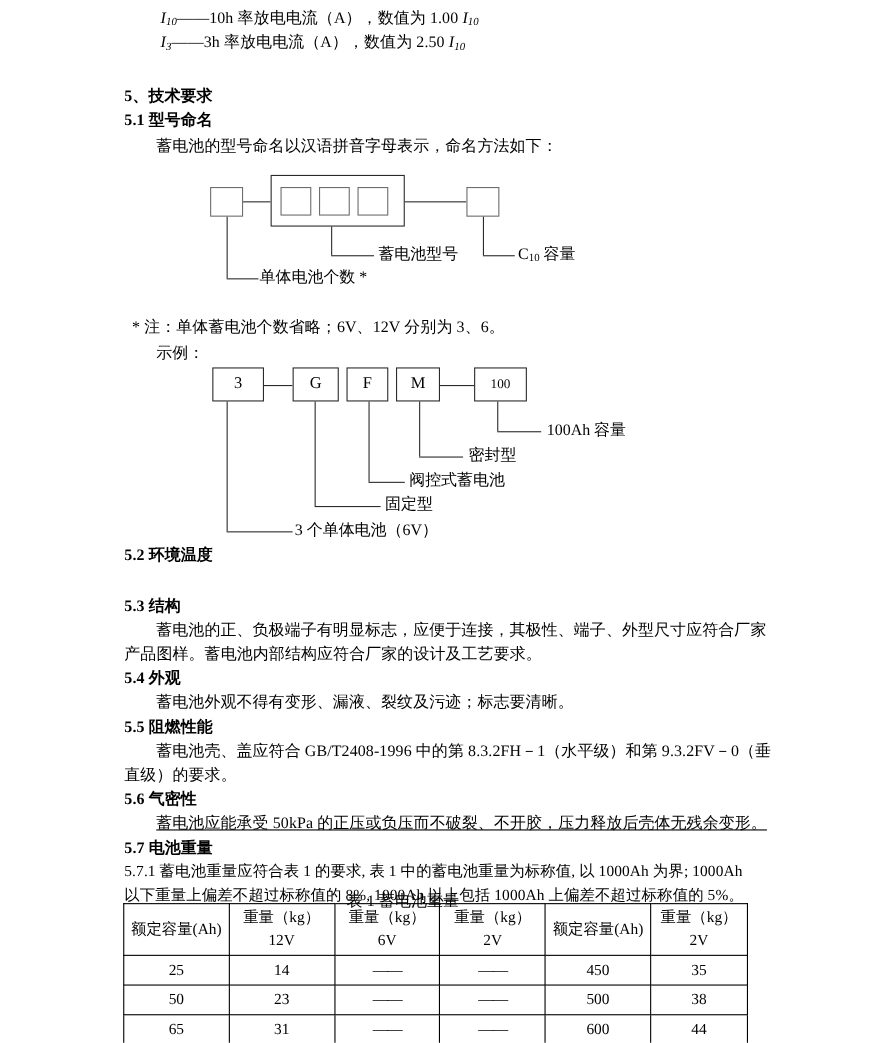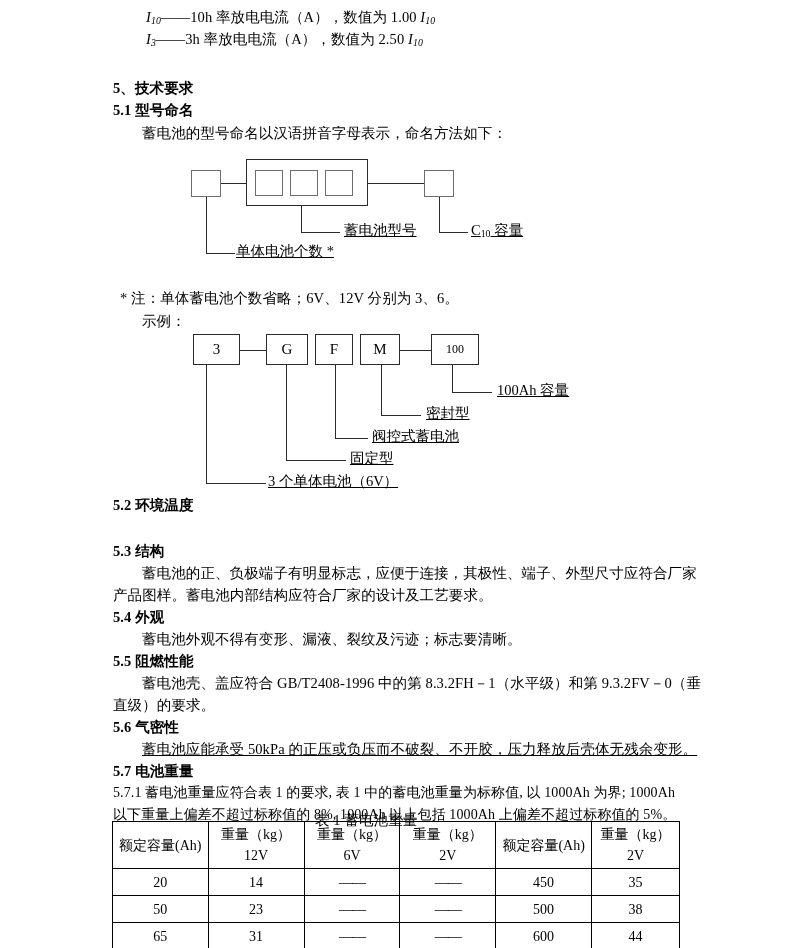--- a/index.html
+++ b/index.html
@@ -62,21 +62,20 @@
   }
   .vline {
     position: absolute;
     width: 0;
     border-left: 1.3px solid #2b2b2b;
   }
   .lbl {
     position: absolute;
     font-size: 14.5px;
     white-space: nowrap;
-    text-decoration: underline;
   }
 
   
   .tbl {
     position: absolute;
     border-collapse: collapse;
     font-size: 14px;
   }
   .tbl td, .tbl th {
     border: 1px solid #000;
@@ -217,21 +216,21 @@
           <div>额定容量(Ah)</div>
         </th>
         <th style="width:88px;">
           <div>重量（kg）</div>
           <div>2V</div>
         </th>
       </tr>
     </thead>
     <tbody>
       <tr class="cell">
-        <td>20</td>
+        <td>25</td>
         <td>14</td>
         <td class="dash">——</td>
         <td class="dash">——</td>
         <td>450</td>
         <td>35</td>
       </tr>
       <tr class="cell">
         <td>50</td>
         <td>23</td>
         <td class="dash">——</td>

